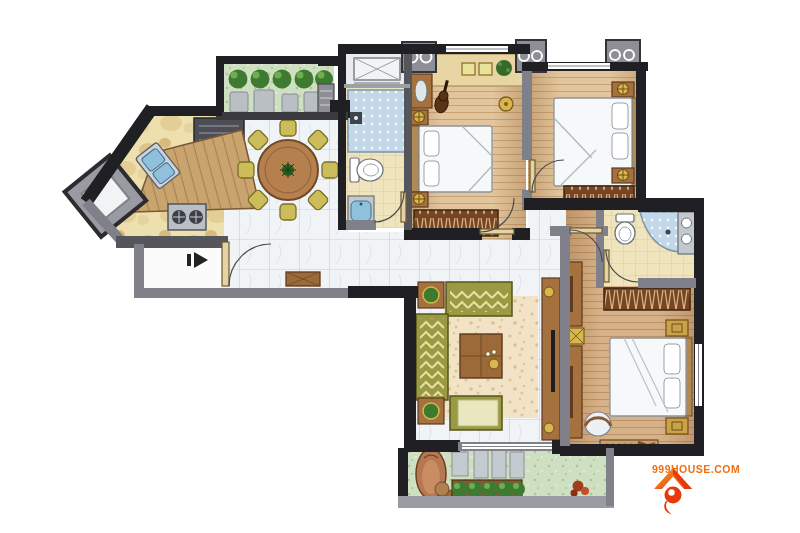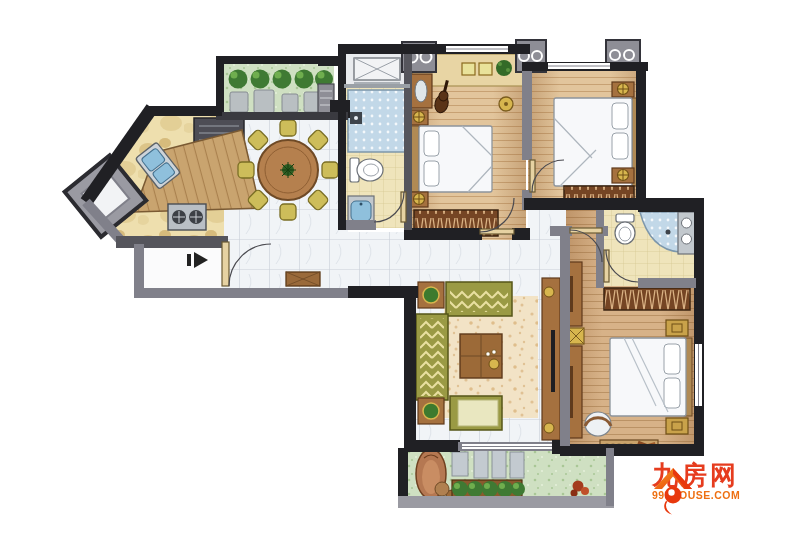--- a/index.html
+++ b/index.html
@@ -496,17 +496,16 @@
 
 <div class="watermark">
   <svg width="42" height="54" viewBox="0 0 42 54">
     <path d="M2,27 L21,6 L40,27 L32,27 L21,14.5 L10,27 Z" fill="url(#gLogo)"></path>
     <path d="M21,6 L40,27 L34,27 L21,12 Z" fill="#e8380d"></path>
     <circle cx="21" cy="33" r="8.5" fill="#e8380d"></circle>
     <circle cx="19.5" cy="30.5" r="3.2" fill="#fff"></circle>
     <path d="M14,39 C10,45 13,51 20,52.5 C14,48.5 12.5,43 15.5,39.5 Z" fill="#e8380d"></path>
   </svg>
   <div class="wm-texts">
-    <span class="wm-brand">九房网</span>
     <span class="wm-domain">999HOUSE.COM</span>
   </div>
 </div>
 </div>
 
 </body></html>

